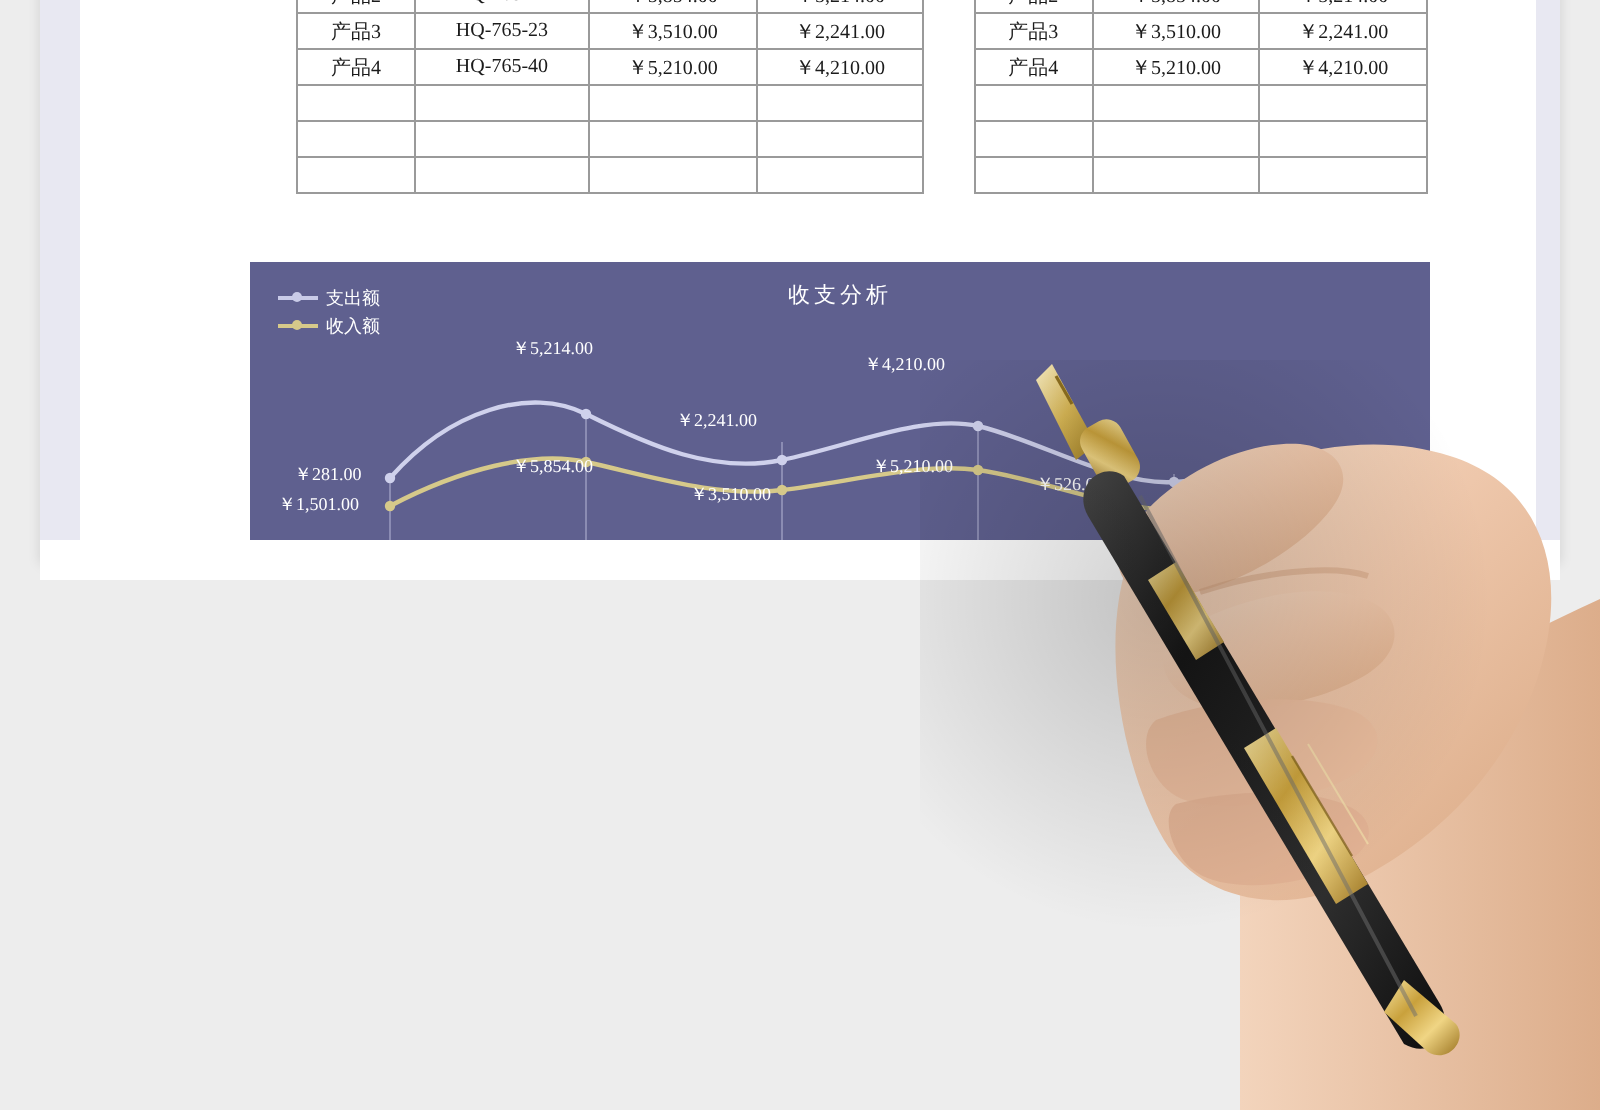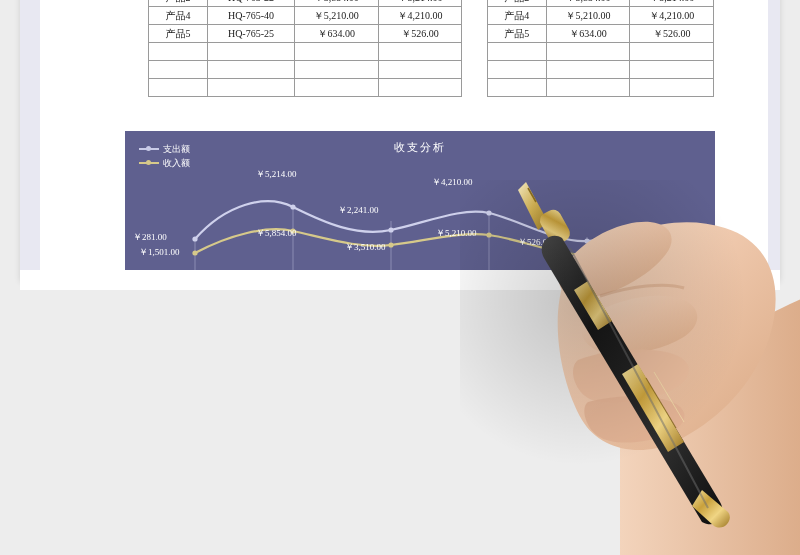--- a/index.html
+++ b/index.html
@@ -104,38 +104,38 @@
       <td class="c-name">产品2</td>
       <td class="c-code">HQ-765-22</td>
       <td class="c-num">￥5,854.00</td>
       <td class="c-num">￥5,214.00</td>
       <td class="c-gap"></td>
       <td class="c-name">产品2</td>
       <td class="c-num">￥5,854.00</td>
       <td class="c-num">￥5,214.00</td>
     </tr>
     <tr>
+      <td class="c-name">产品3</td>
+      <td class="c-code">HQ-765-23</td>
+      <td class="c-num">￥3,510.00</td>
+      <td class="c-num">￥2,241.00</td>
+      <td class="c-gap"></td>
+      <td class="c-name">产品3</td>
+      <td class="c-num">￥3,510.00</td>
+      <td class="c-num">￥2,241.00</td>
+    </tr>
+    <tr>
       <td class="c-name">产品4</td>
       <td class="c-code">HQ-765-40</td>
       <td class="c-num">￥5,210.00</td>
       <td class="c-num">￥4,210.00</td>
       <td class="c-gap"></td>
       <td class="c-name">产品4</td>
       <td class="c-num">￥5,210.00</td>
       <td class="c-num">￥4,210.00</td>
-    </tr>
-    <tr>
-      <td class="c-name">产品5</td>
-      <td class="c-code">HQ-765-25</td>
-      <td class="c-num">￥634.00</td>
-      <td class="c-num">￥526.00</td>
-      <td class="c-gap"></td>
-      <td class="c-name">产品5</td>
-      <td class="c-num">￥634.00</td>
-      <td class="c-num">￥526.00</td>
     </tr>
     <tr class="blank">
       <td class="c-name"></td>
       <td class="c-code"></td>
       <td class="c-num"></td>
       <td class="c-num"></td>
       <td class="c-gap"></td>
       <td class="c-name"></td>
       <td class="c-num"></td>
       <td class="c-num"></td>
@@ -210,21 +210,21 @@
       <g fill="#d6c98a">
         <circle cx="70" cy="122" r="2.6"></circle>
         <circle cx="168" cy="100" r="2.6"></circle>
         <circle cx="266" cy="114" r="2.6"></circle>
         <circle cx="364" cy="104" r="2.6"></circle>
         <circle cx="462" cy="124" r="2.6"></circle>
         <circle cx="545" cy="120" r="2.6"></circle>
       </g>
     </svg>
 
-    <div class="lbl" style="left:8px;top:100px;">￥281.00</div>
+    <div class="lbl" style="left:22px;top:100px;">￥281.00</div>
     <div class="lbl" style="left:14px;top:115px;">￥1,501.00</div>
     <div class="lbl" style="left:131px;top:37px;">￥5,214.00</div>
     <div class="lbl" style="left:131px;top:96px;">￥5,854.00</div>
     <div class="lbl" style="left:213px;top:73px;">￥2,241.00</div>
     <div class="lbl" style="left:220px;top:110px;">￥3,510.00</div>
     <div class="lbl" style="left:307px;top:45px;">￥4,210.00</div>
     <div class="lbl" style="left:311px;top:96px;">￥5,210.00</div>
     <div class="lbl" style="left:393px;top:105px;">￥526.00</div>
   </div>
 

